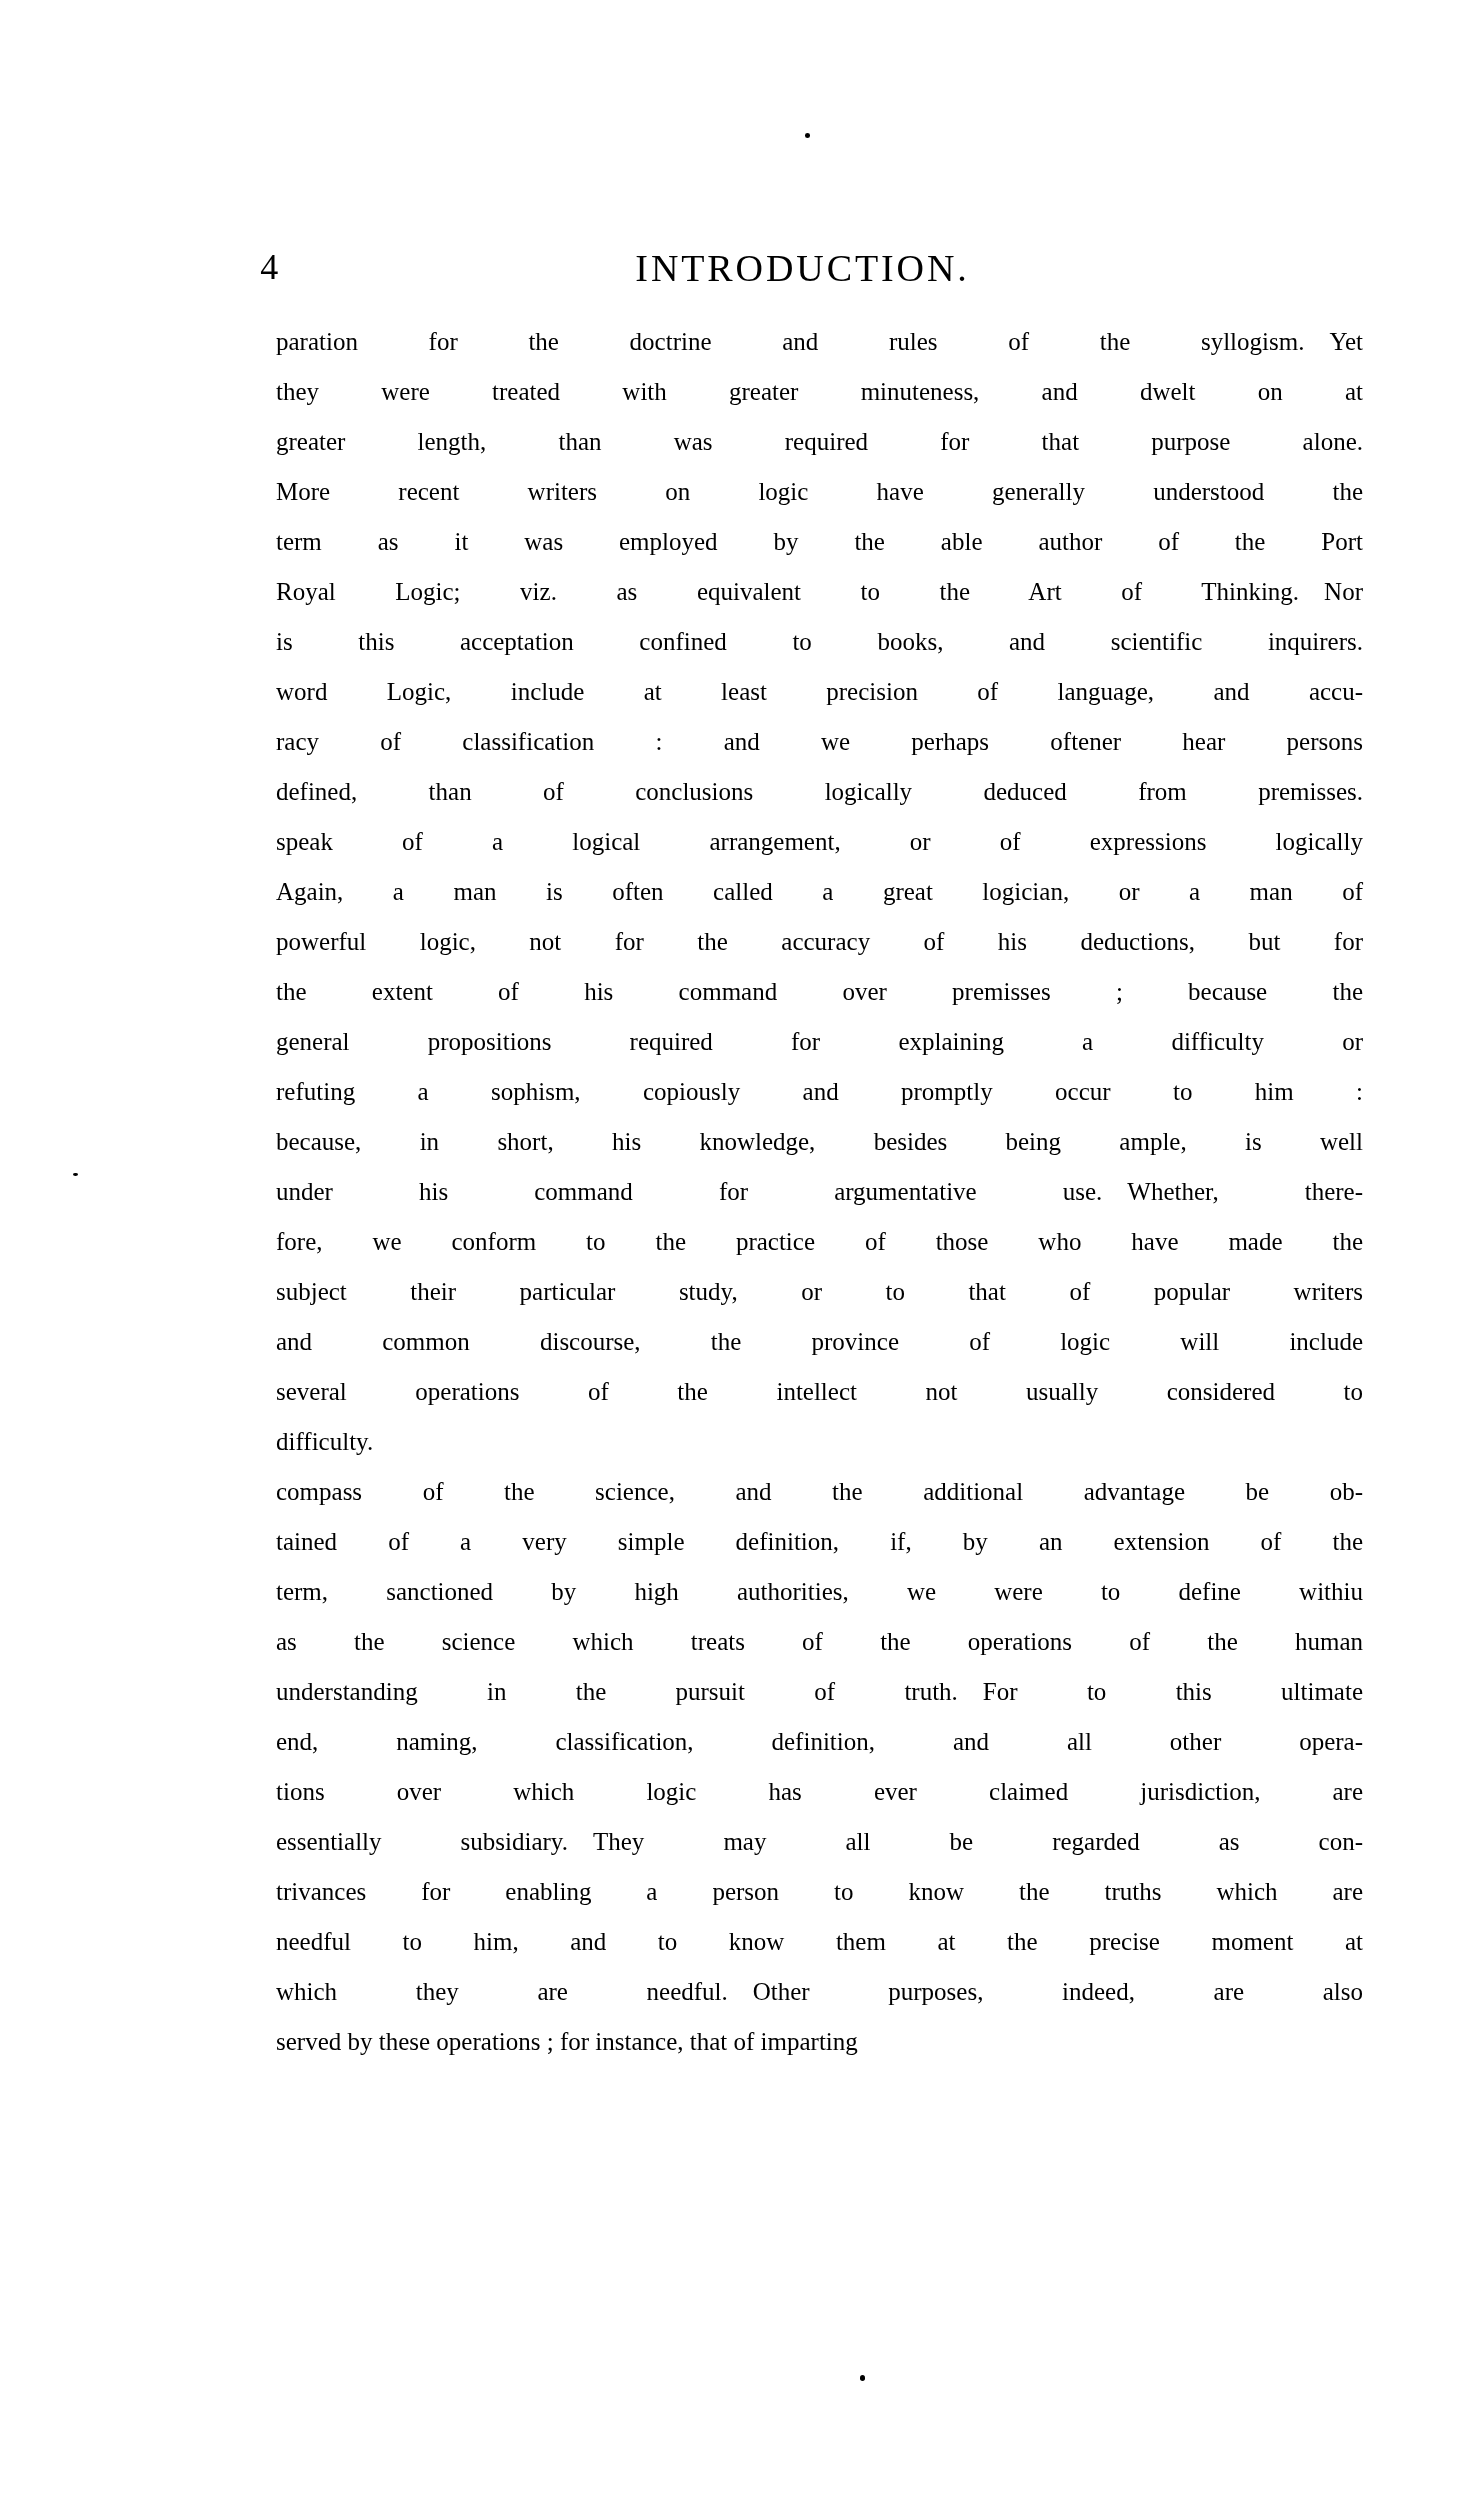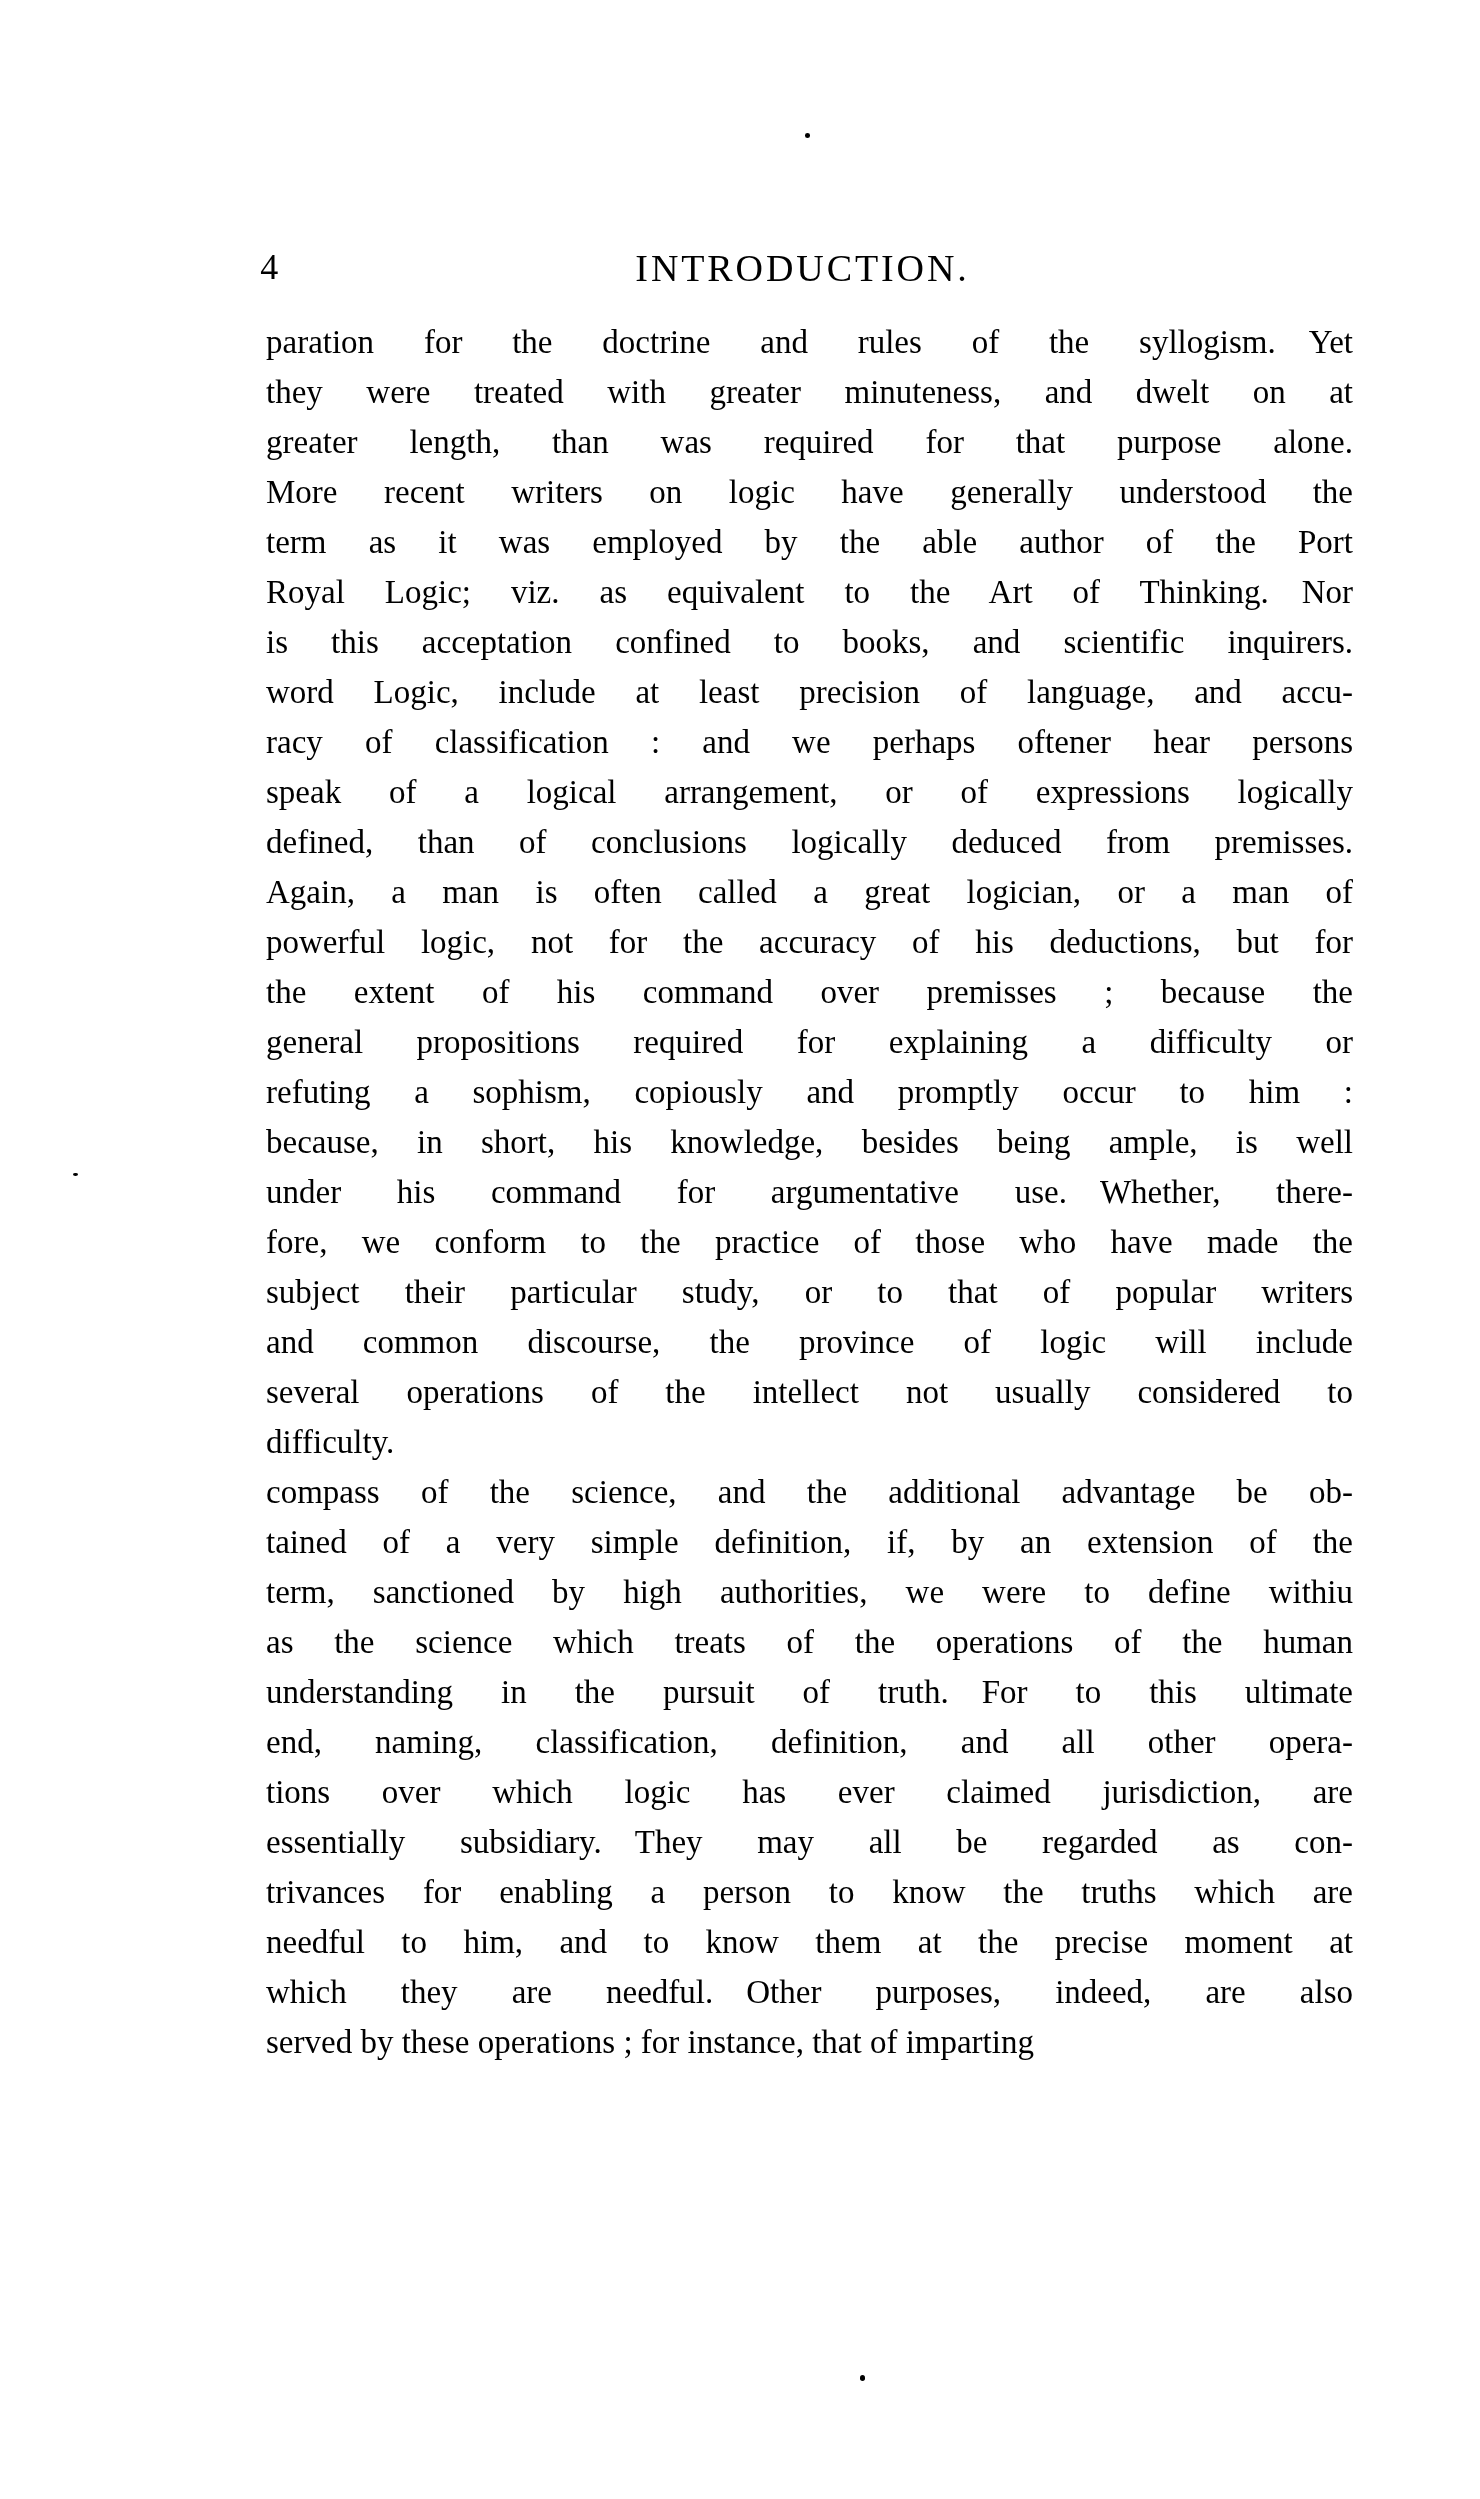--- a/index.html
+++ b/index.html
@@ -33,23 +33,23 @@
   .running-head {
     width: 100%;
     text-align: center;
     font-size: 38px;
     line-height: 35px;
     letter-spacing: 2.9px;
   }
   .text-block {
     position: absolute;
     top: 317px;
-    left: 266px;
+    left: 276px;
     width: 1087px;
-    font-size: 33px;
+    font-size: 25px;
     line-height: 50px;
   }
   .line {
     text-align: justify;
     text-align-last: justify;
   }
   .line.last {
     text-align-last: left;
   }
   .line.indent {
@@ -73,22 +73,22 @@
   <div class="text-block" id="text-block">
       <div class="line">paration for the doctrine and rules of the syllogism. Yet</div>
       <div class="line">they were treated with greater minuteness, and dwelt on at</div>
       <div class="line">greater length, than was required for that purpose alone.</div>
       <div class="line">More recent writers on logic have generally understood the</div>
       <div class="line">term as it was employed by the able author of the Port</div>
       <div class="line">Royal Logic; viz. as equivalent to the Art of Thinking. Nor</div>
       <div class="line">is this acceptation confined to books, and scientific inquirers.</div>
       <div class="line">word Logic, include at least precision of language, and accu-</div>
       <div class="line">racy of classification : and we perhaps oftener hear persons</div>
+      <div class="line">defined, than of conclusions logically deduced from premisses.</div>
       <div class="line">speak of a logical arrangement, or of expressions logically</div>
-      <div class="line">defined, than of conclusions logically deduced from premisses.</div>
       <div class="line">Again, a man is often called a great logician, or a man of</div>
       <div class="line">powerful logic, not for the accuracy of his deductions, but for</div>
       <div class="line">the extent of his command over premisses ; because the</div>
       <div class="line">general propositions required for explaining a difficulty or</div>
       <div class="line">refuting a sophism, copiously and promptly occur to him :</div>
       <div class="line">because, in short, his knowledge, besides being ample, is well</div>
       <div class="line">under his command for argumentative use. Whether, there-</div>
       <div class="line">fore, we conform to the practice of those who have made the</div>
       <div class="line">subject their particular study, or to that of popular writers</div>
       <div class="line">and common discourse, the province of logic will include</div>

